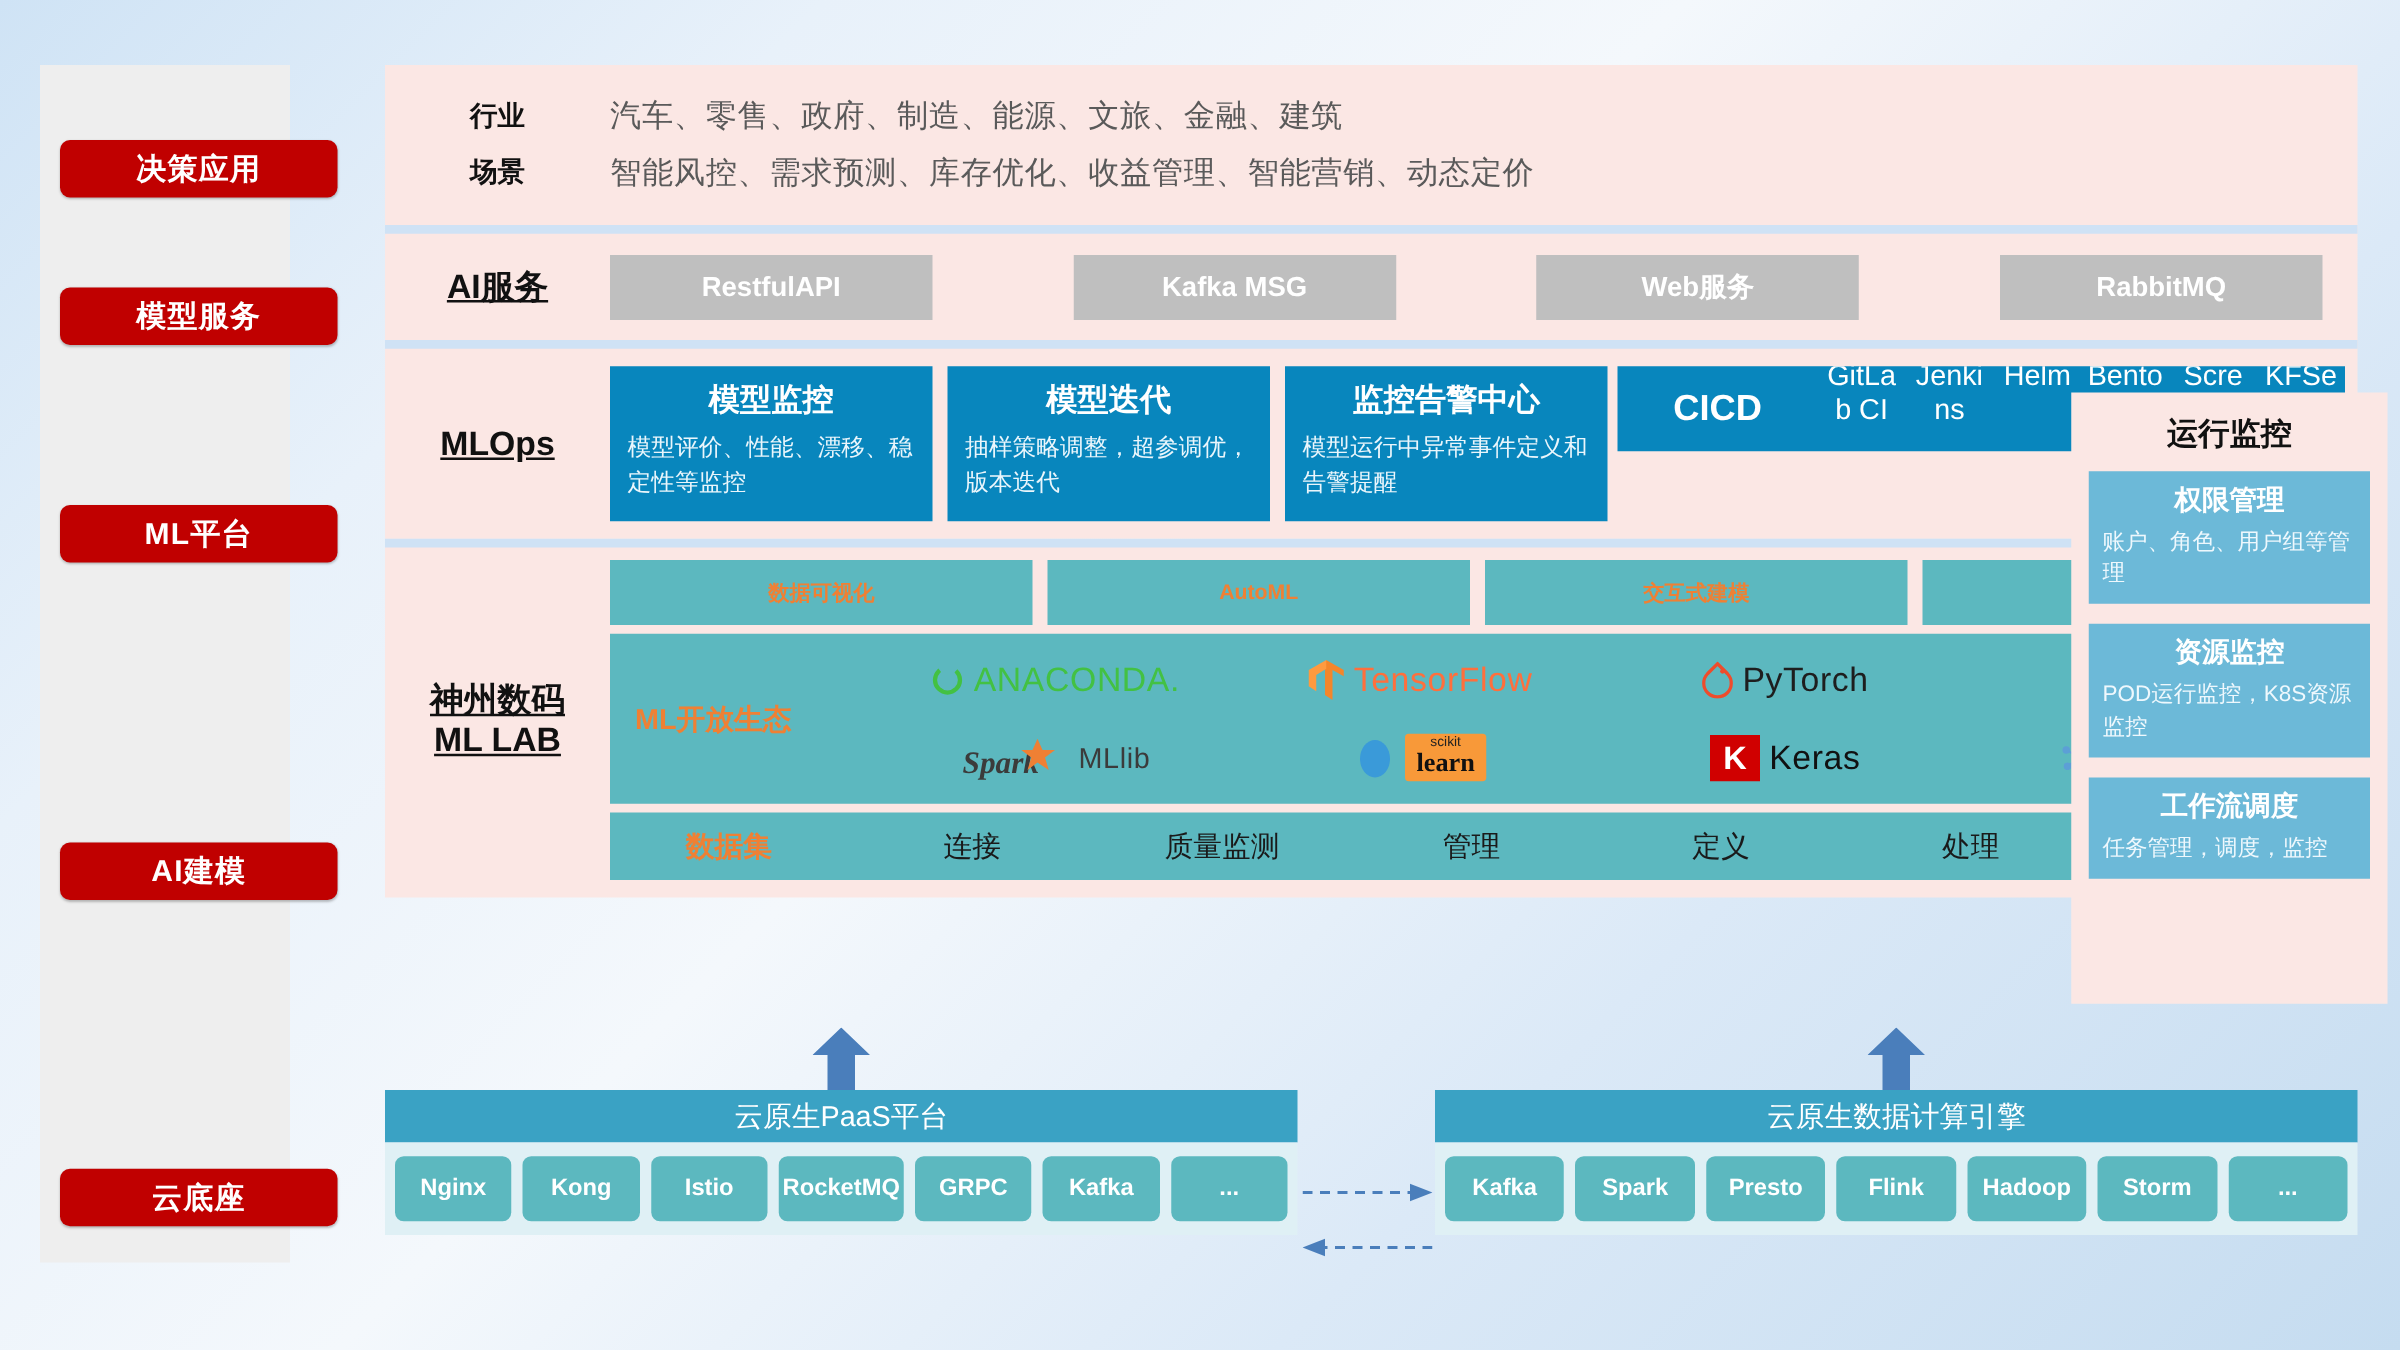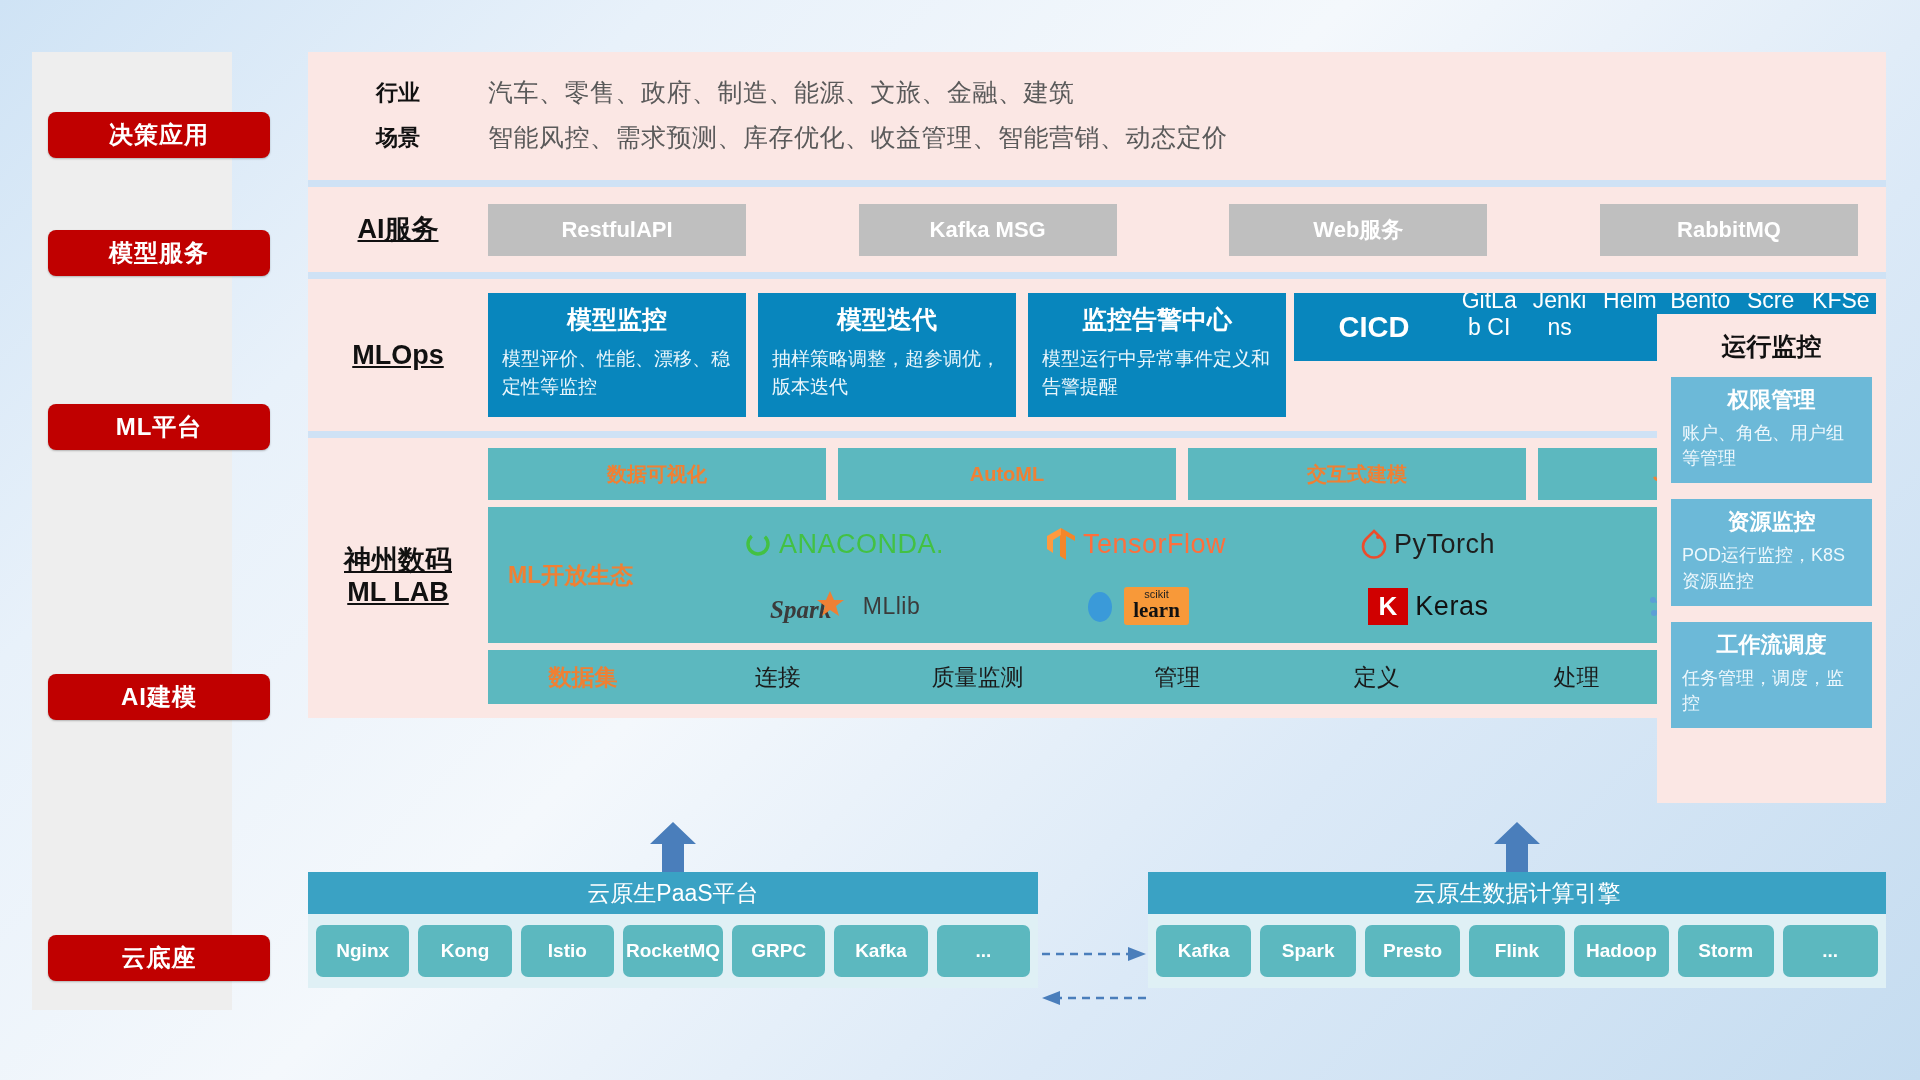--- a/index.html
+++ b/index.html
@@ -85,39 +85,39 @@
     padding: 0 4px; word-break: break-word;
   }
 
   
   .row-lab { align-items: stretch; padding: 10px 0 14px 0; }
   .lab-label { display: flex; align-items: center; justify-content: center; text-align: center; }
   .lab-body { flex: 1; display: flex; flex-direction: column; gap: 7px; padding-right: 10px; }
   .lab-tabs { display: flex; gap: 12px; }
   .lab-tab {
     flex: 1; background: #5cb8bf; height: 52px; display: flex; align-items: center;
-    justify-content: center; color: #ef8034; font-weight: bold; font-size: 20px;
+    justify-content: center; color: #ef8034; font-weight: bold; font-size: 17px;
   }
   .eco {
     background: #5cb8bf; display: flex; align-items: center; padding: 6px 10px 6px 20px;
     min-height: 128px;
   }
   .eco-title { flex: 0 0 190px; color: #ef8034; font-weight: bold; font-size: 23px; }
   .eco-logos { flex: 1; display: grid; grid-template-columns: repeat(4, 1fr); align-items: center; }
   .logo { display: flex; align-items: center; justify-content: center; gap: 7px; height: 62px; }
   .logo-txt { font-size: 27px; letter-spacing: .5px; }
 
   .ds-bar { background: #5cb8bf; height: 54px; display: flex; align-items: center; }
   .ds-title { flex: 0 0 190px; color: #ef8034; font-weight: bold; font-size: 23px; text-align: center; }
   .ds-items { flex: 1; display: flex; }
   .ds-item { flex: 1; text-align: center; font-size: 23px; color: #1a1a1a; }
 
   
   .right-panel {
-    position: absolute; left: 1657px; top: 314px; width: 229px; height: 489px;
+    position: absolute; left: 1657px; top: 314px; width: 253px; height: 489px;
     background: #fbe7e4; padding: 12px 14px;
   }
   .rp-title { text-align: center; font-weight: bold; font-size: 25px; color: #111; margin: 4px 0 14px; }
   .rp-card { background: #6cb9d8; margin-bottom: 16px; padding: 8px 11px 12px; }
   .rp-card h5 { text-align: center; color: #fff; font-weight: bold; font-size: 22px; margin-bottom: 6px; }
   .rp-card p { color: #eef8fd; font-size: 18px; line-height: 1.4; }
 
   
   .cloud { position: absolute; top: 872px; }
   .cloud-left { left: 308px; width: 730px; }

